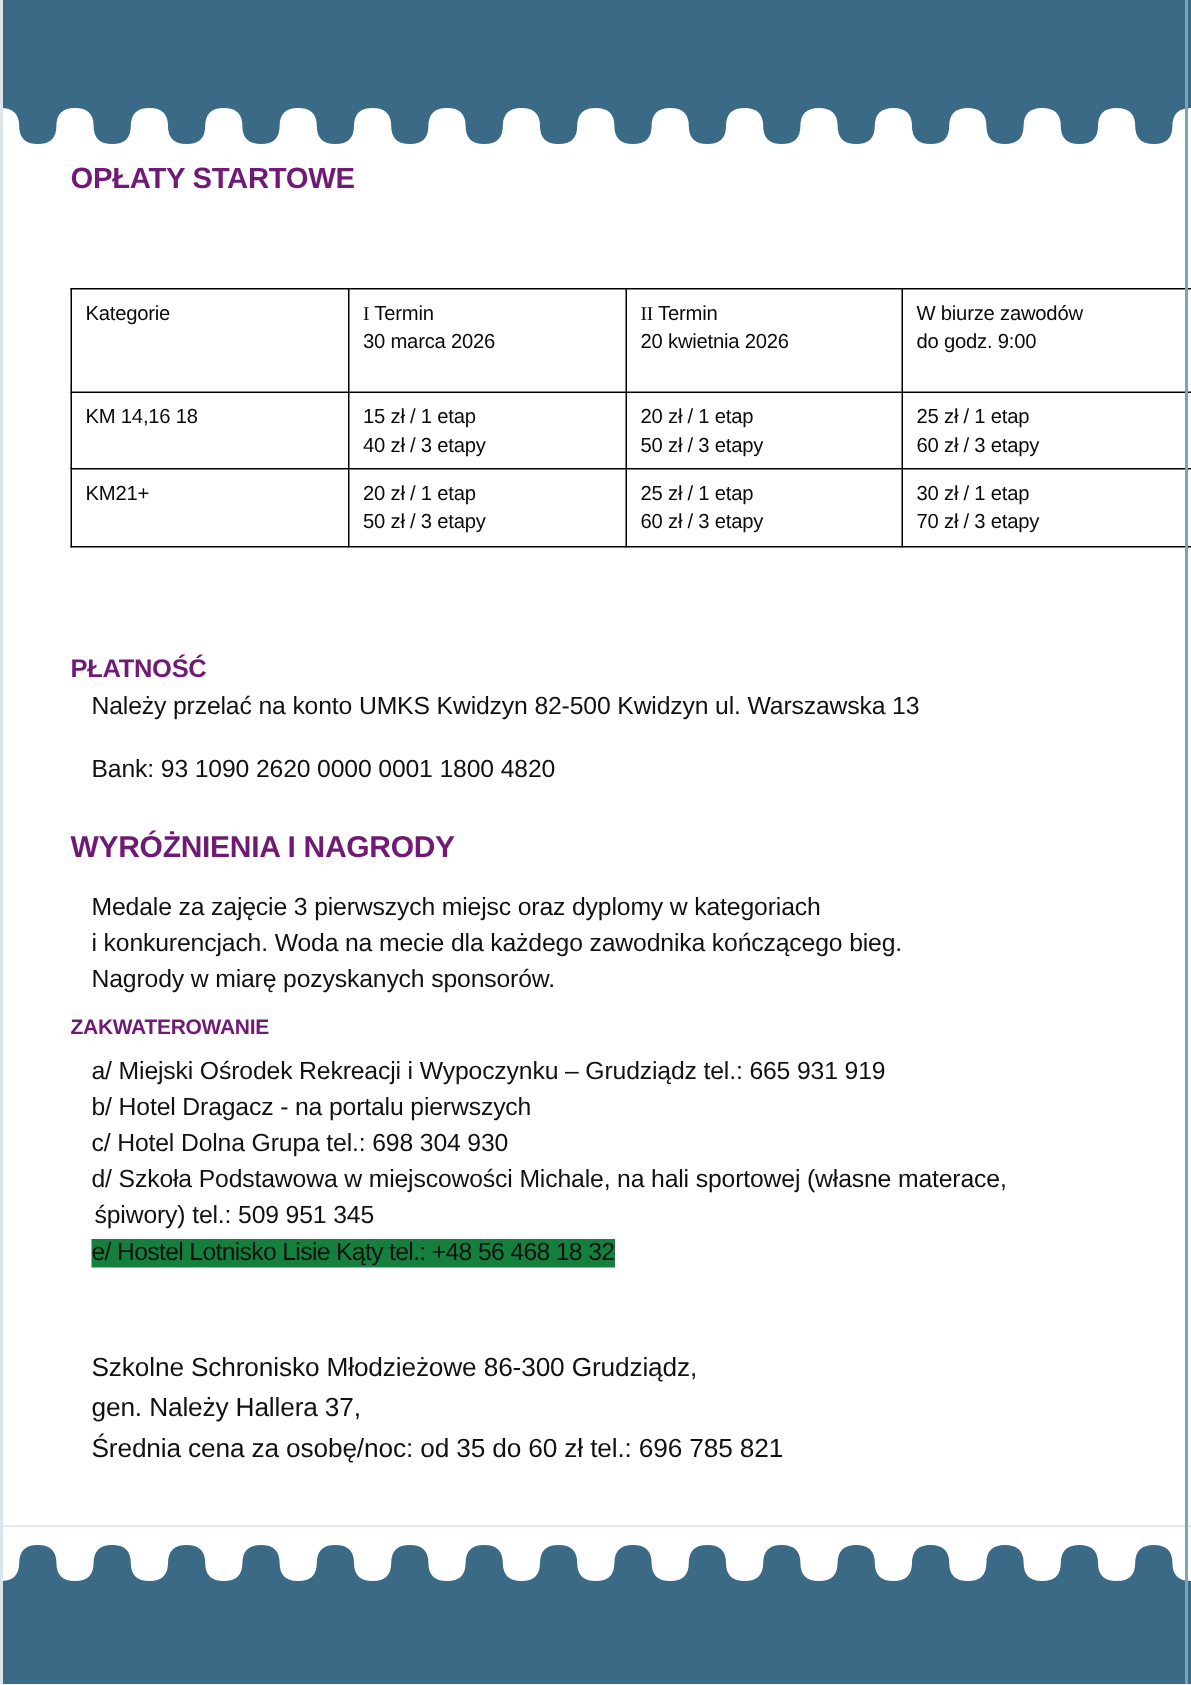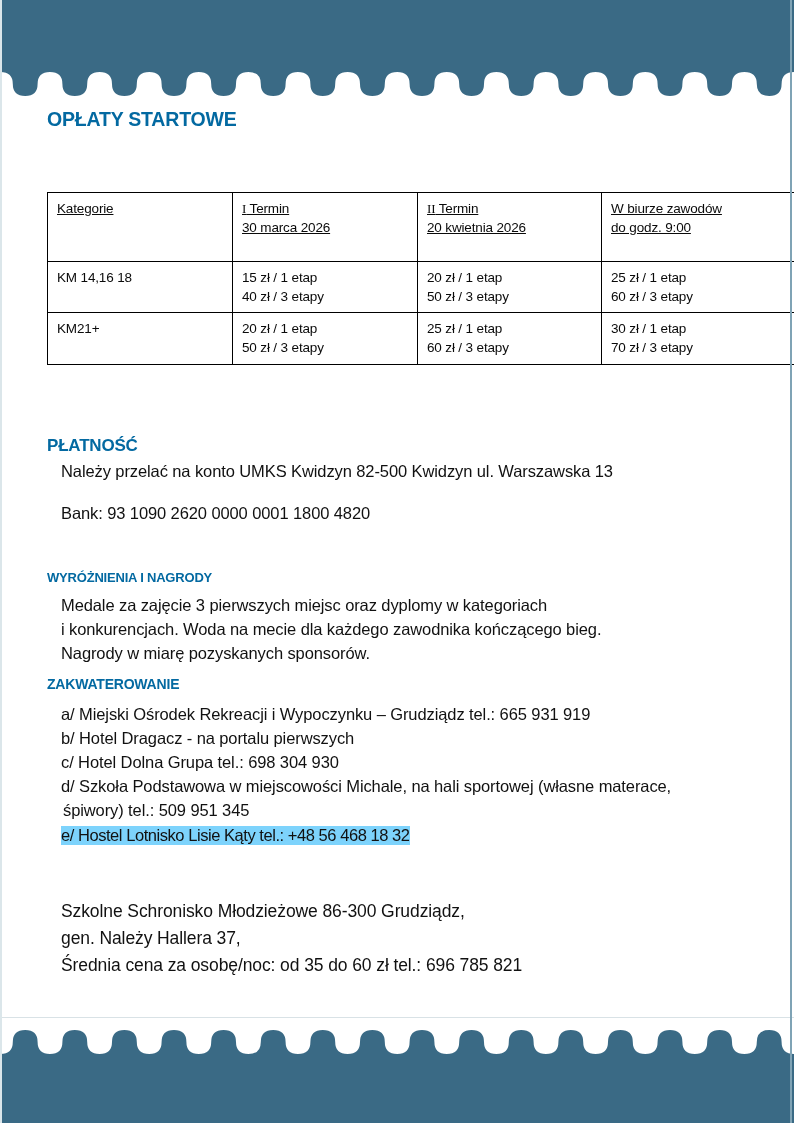--- a/index.html
+++ b/index.html
@@ -69,27 +69,27 @@
     position: absolute;
     left: 0; top: 0;
     width: 794px;
     z-index: 3;
   }
 
   .h-title {
     position: absolute;
     left: 47px;
     font-weight: bold;
-    color: #0369a1;
+    color: #701a75;
     letter-spacing: -0.2px;
     white-space: nowrap;
   }
   #t-oplaty   { top: 108px; font-size: 19.5px; }
   #t-platnosc { top: 436px; font-size: 17px; }
-  #t-wyroz    { top: 570px; font-size: 13px; }
+  #t-wyroz    { top: 554px; font-size: 20px; }
   #t-zakwat   { top: 676px; font-size: 14px; }
 
   .body-line {
     position: absolute;
     left: 61px;
     font-size: 16.5px;
     color: #111111;
     white-space: nowrap;
     letter-spacing: -0.1px;
   }
@@ -115,32 +115,32 @@
     font-size: 13.5px;
     color: #0a0a0a;
     line-height: 1.38;
     letter-spacing: -0.15px;
   }
   #fee-table .c0 { width: 175px; }
   #fee-table .c1 { width: 175px; }
   #fee-table .c2 { width: 174px; }
   #fee-table .c3 { width: 185px; }
 
-  #fee-table tr.head td { height: 55px; text-decoration: underline; }
+  #fee-table tr.head td { height: 55px; }
   #fee-table tr.row  td { height: 37px; }
 
   .cell-l1 { display: block; }
   .cell-l2 { display: block; }
   .roman {
     font-family: "Liberation Serif", serif;
     font-size: 13px;
   }
 
   
-  .wash { background: #7dd3fc; }
+  .wash { background: #15803d; }
 </style>
 </head>
 <body>
 
 <div id="page">
 
   <div class="page-edge left"></div>
   <div class="page-edge right"></div>
 
   <div id="header-band">

